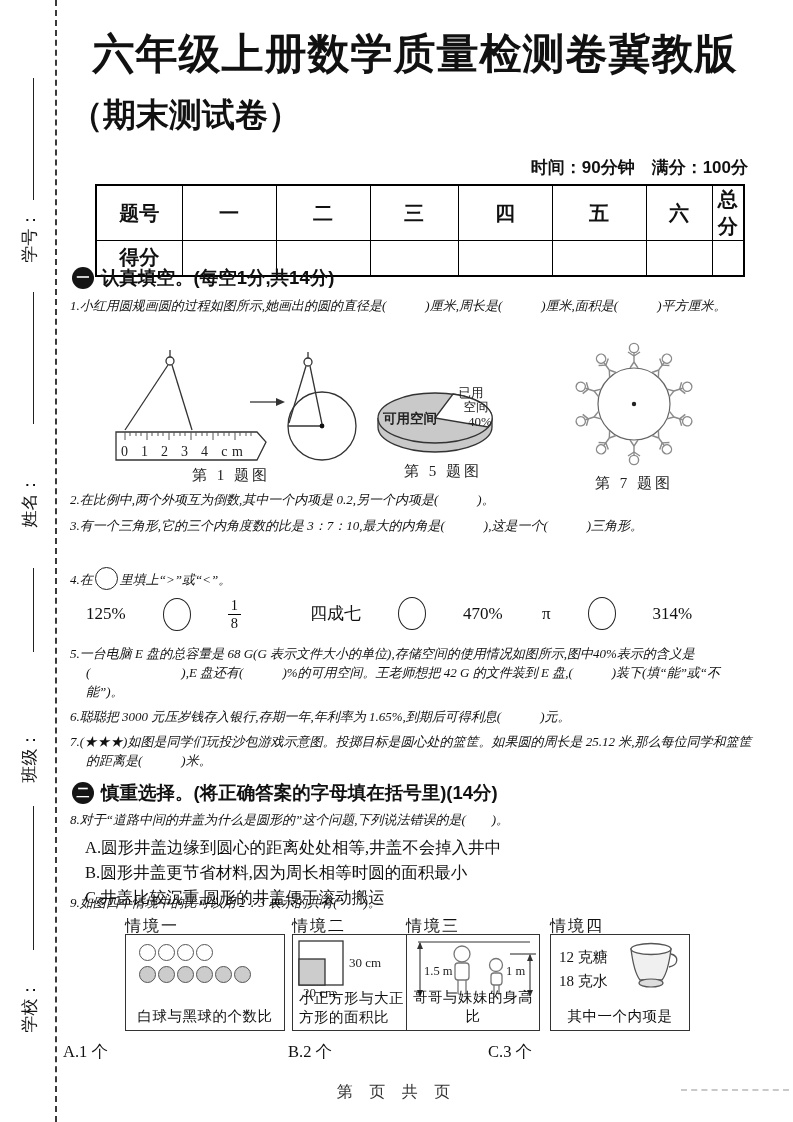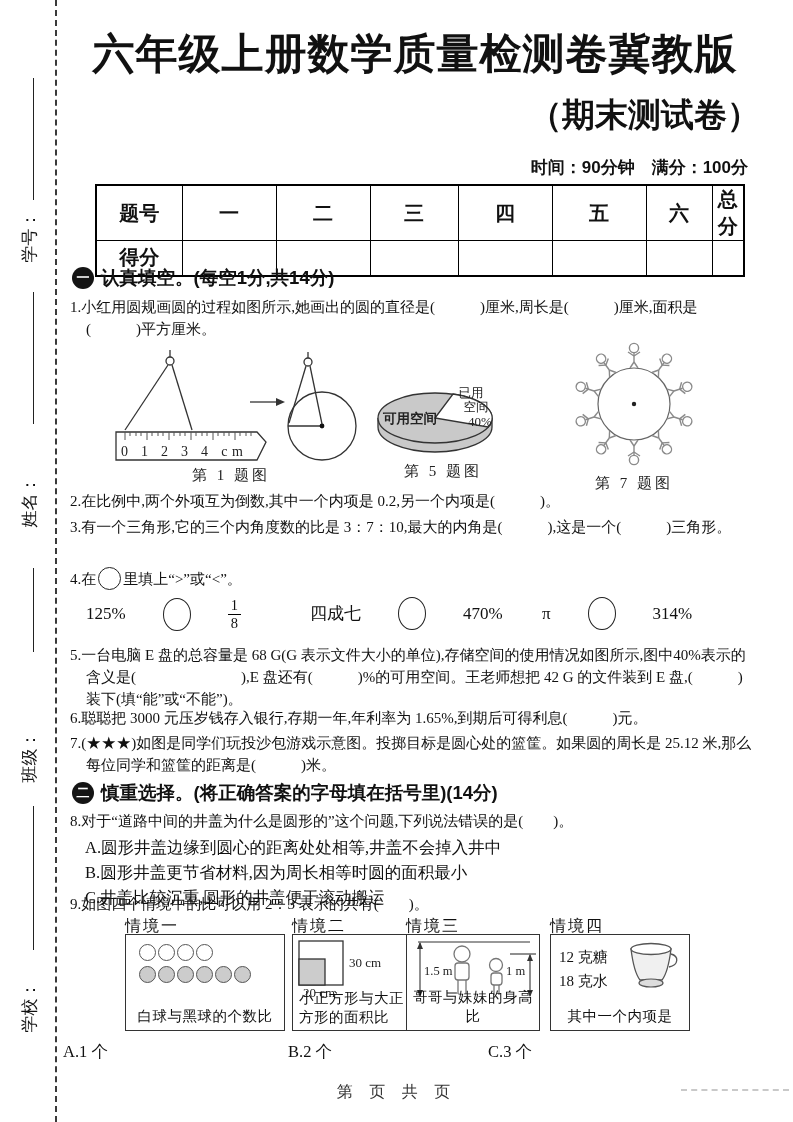--- a/index.html
+++ b/index.html
@@ -10,41 +10,41 @@
   
   .seal-line { position:absolute; left:55px; top:0; height:1122px; border-left:2px dashed #3a3a3a; }
   .v-write-line { position:absolute; left:33px; width:0; border-left:1.6px solid #222; }
   .v-label { position:absolute; left:-10px; width:80px; height:20px; line-height:20px;
              text-align:center; font-size:17px; transform:rotate(-90deg); white-space:nowrap; }
 
   
   .title { position:absolute; top:26px; left:70px; width:690px; text-align:center;
            font-family:"Liberation Sans","DejaVu Sans",sans-serif; font-weight:bold;
            font-size:42px; letter-spacing:1px; }
-  .subtitle { position:absolute; top:93px; left:70px; width:690px; text-align:right;
+  .subtitle { position:absolute; top:93px; left:70px; width:690px; text-align:left;
               font-family:"Liberation Sans","DejaVu Sans",sans-serif; font-weight:bold; font-size:33px; }
   .meta { position:absolute; top:156px; left:70px; width:678px; text-align:right;
           font-family:"Liberation Sans","DejaVu Sans",sans-serif; font-size:17px; font-weight:bold; }
 
   
   table.score { position:absolute; top:184px; left:95px; width:650px; border-collapse:collapse; }
   table.score td { border:1.6px solid #000; text-align:center; font-size:20px; font-weight:bold;
                    height:37px; }
   table.score tr.blank td { height:35px; }
   table.score { border:2px solid #000; }
 
   
   .sec-head { position:absolute; left:72px; display:flex; align-items:center; gap:7px; }
   .sec-num { display:inline-block; width:22px; height:22px; border-radius:50%; background:#141414;
              color:#fff; font-size:13px; font-weight:bold; text-align:center; line-height:22px;
              font-family:"Liberation Sans",sans-serif; }
   .sec-title { font-family:"Liberation Sans","DejaVu Sans",sans-serif; font-weight:bold; font-size:18.5px; }
 
-  .q { position:absolute; left:70px; width:682px; font-size:15px; line-height:1.48;
-       padding-left:16px; text-indent:-16px; }
+  .q { position:absolute; left:70px; width:682px; font-size:13px; line-height:1.48;
+       padding-left:16px; text-indent:-16px;font-style:italic; }
   .opt { position:absolute; left:85px; width:660px; font-size:16.5px; }
 
   
   .blank-circle { display:inline-block; width:23px; height:23px; border:1.3px solid #222;
                   border-radius:50%; vertical-align:-6px; margin:0 2px; }
 
   
   .cmp-row { position:absolute; top:597px; left:70px; width:680px; height:46px; }
   .cmp { position:absolute; display:flex; align-items:center; font-size:17px;gap:30px; }
   .cmp-circle { display:inline-block; width:28px; height:33px; border:1.3px solid #222;

